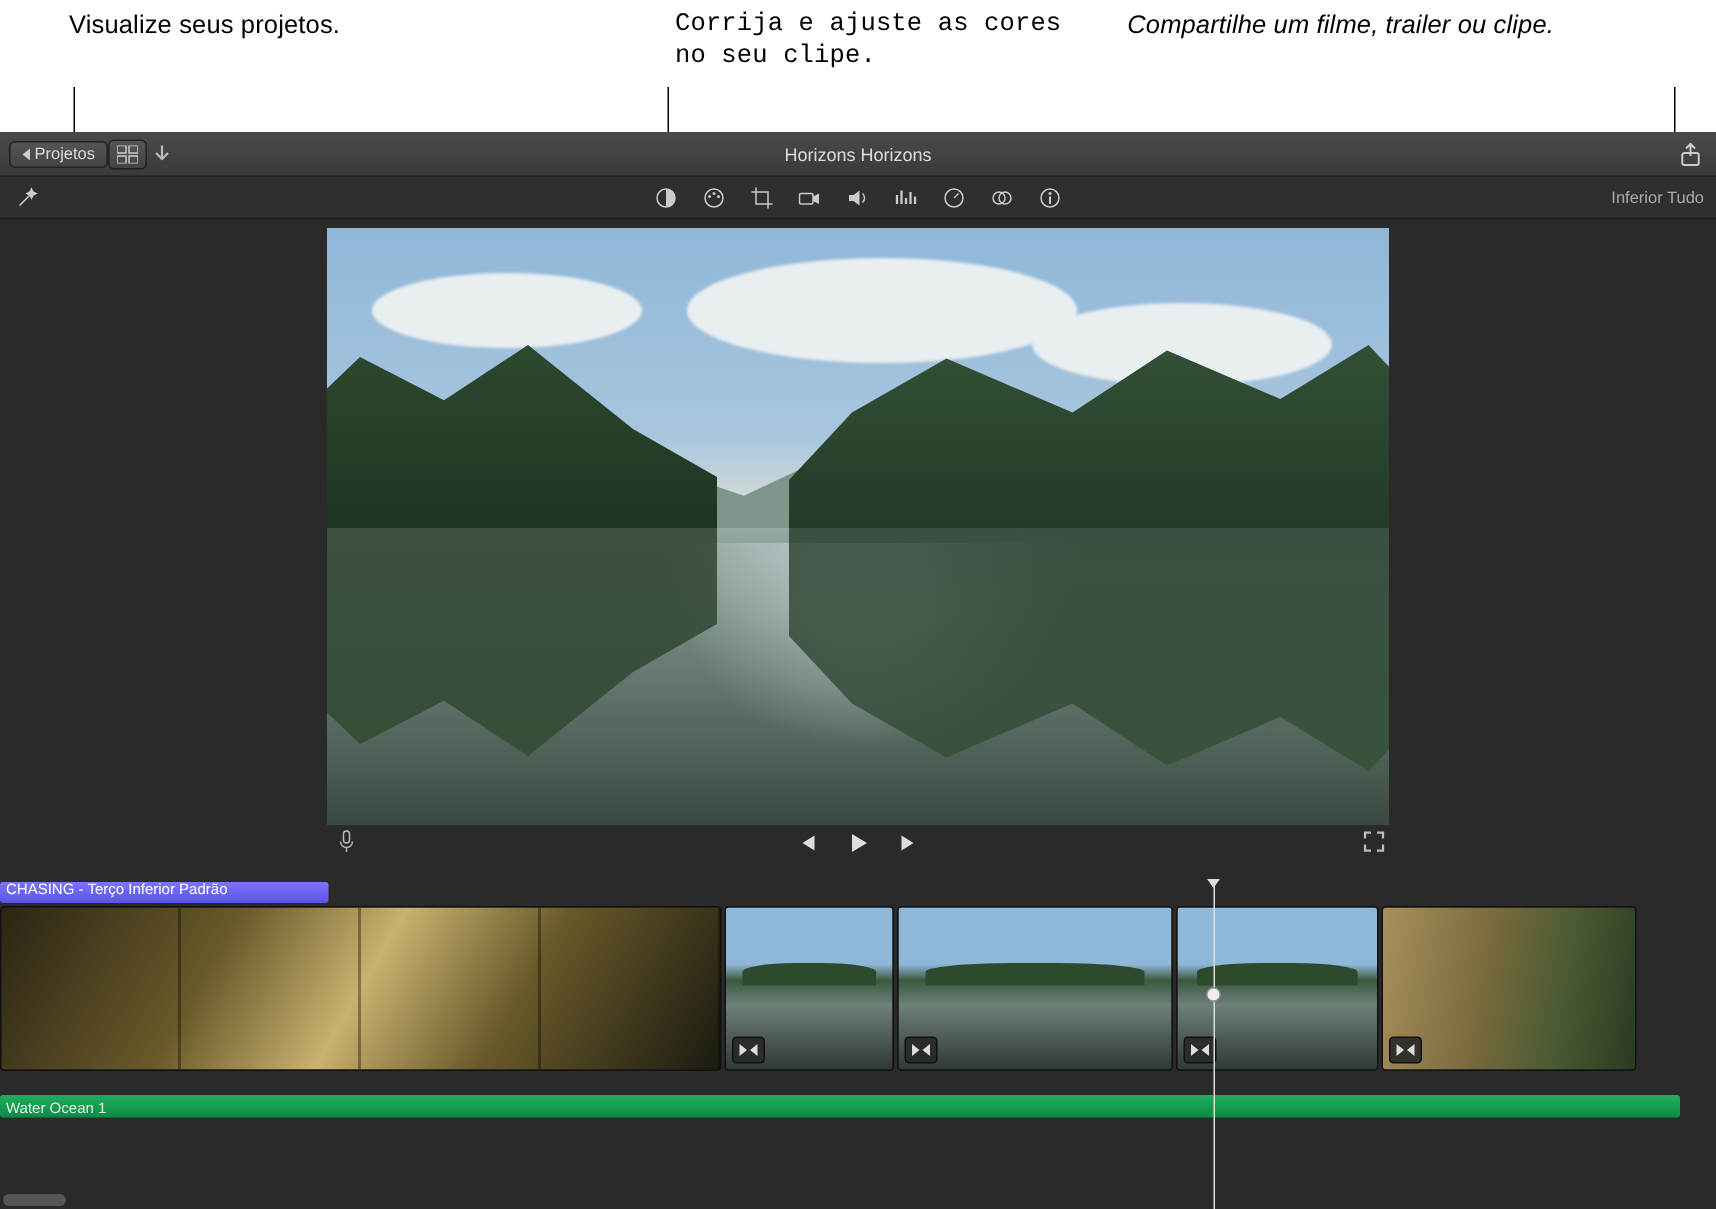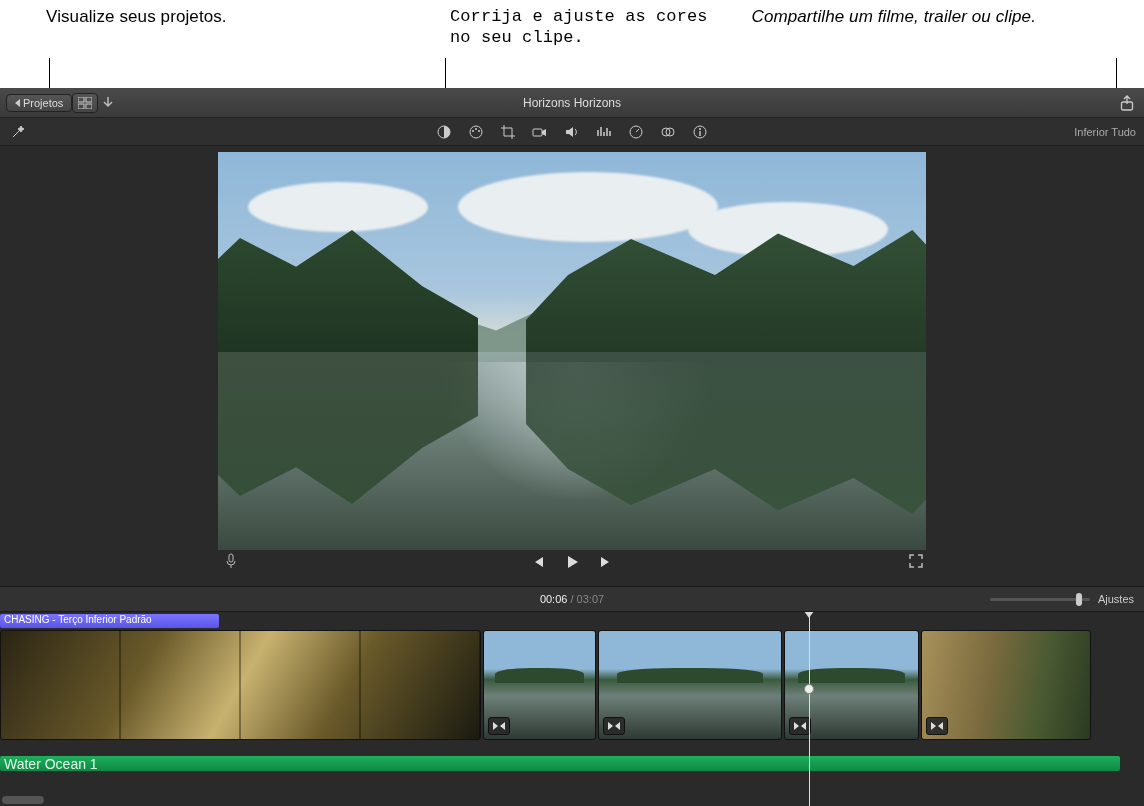--- a/index.html
+++ b/index.html
@@ -166,22 +166,22 @@
     content:""; position:absolute; top:-1px; left:-5px;
     width:0;height:0;border-left:5px solid transparent;border-right:5px solid transparent;border-top:7px solid #ddd;
   }
   .playhead-knob{
     position:absolute; top:72px; left:-5px; width:10px;height:10px;border-radius:50%;
     background:#eee;border:1px solid #888;
   }
   .audio-track {
     position:absolute; left:0; right:24px; top:144px; height:15px;
     background:linear-gradient(#1fae5c,#0d8a44);
-    border-radius:2px; color:#dff7e8; font-size:14px; padding-left:4px;
-    display:flex;align-items:flex-start;
+    border-radius:2px; color:#dff7e8; font-size:10px; padding-left:4px;
+    display:flex;align-items:flex-end;
   }
   .scroll-thumb{
     position:absolute; left:2px; bottom:2px; width:42px; height:8px; border-radius:4px;
     background:#555;
   }
 
   svg { display:block; }
 </style>
 </head>
 <body>
@@ -333,31 +333,20 @@
         </div>
       </div>
       <div class="fs-btn">
         <svg width="16" height="16" viewBox="0 0 16 16">
             <path d="M2 6V2h4M14 6V2h-4M2 10v4h4M14 10v4h-4" stroke="#bbb" fill="none" stroke-width="1.5"></path>
           </svg>
       </div>
     </div>
   </div>
 
-  <div class="mid-bar">
-    <div class="time-disp">
-      <span class="time-cur">00:06</span><span class="time-total"> / </span><span class="time-total">03:07</span>
-    </div>
-    <div class="zoom-slider">
-      <div class="zoom-track">
-        <div class="zoom-knob"></div>
-      </div>
-      <span class="ajustes">Ajustes</span>
-    </div>
-  </div>
 
   <div class="timeline">
     <div class="title-clip">
       <span>CHASING - Terço Inferior Padrão</span>
     </div>
     <div class="clips-row" id="clips-row">
         <div class="clip sunset" style="width: 481px;"></div>
         <div class="clip lake" style="width: 113px;">
           <div class="trans-badge">
             <svg width="14" height="10" viewBox="0 0 14 10">

